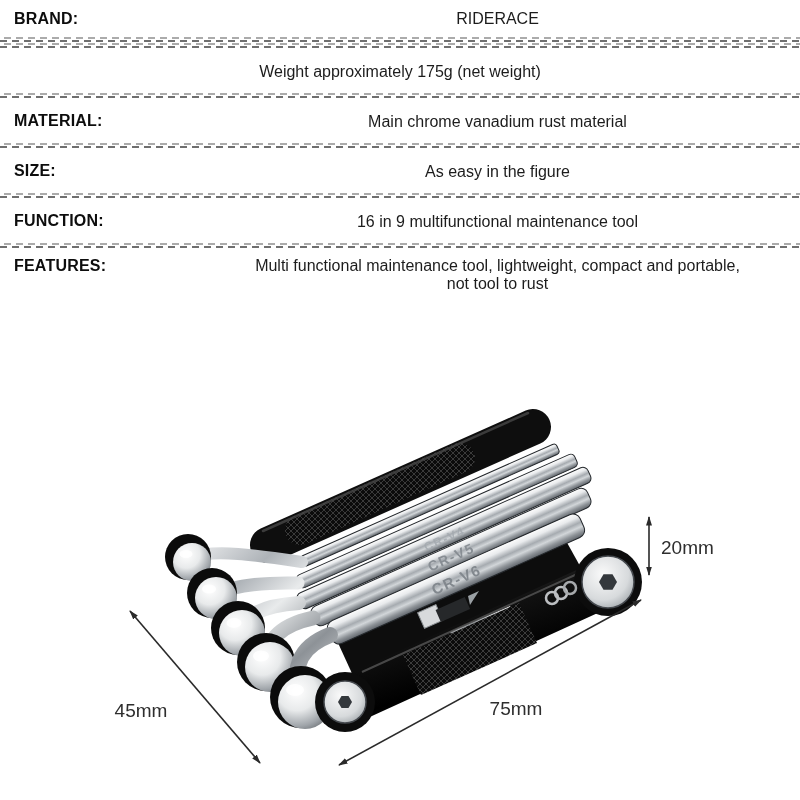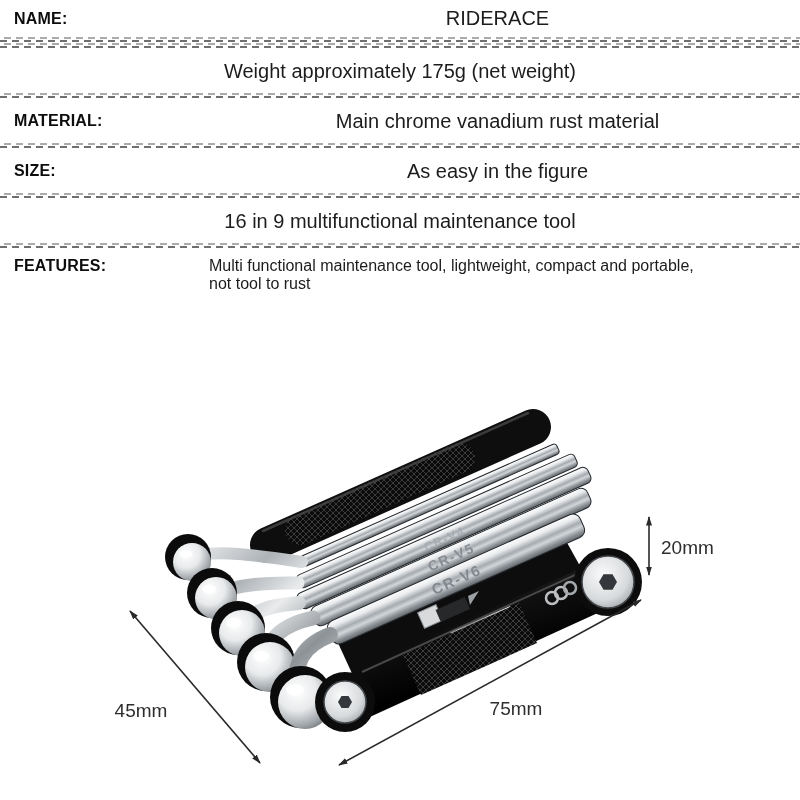--- a/index.html
+++ b/index.html
@@ -9,64 +9,65 @@
     position:relative;color:#1a1a1a;
   }
   .spec-table{position:absolute;top:0;left:0;width:800px;}
   .spec-row{display:flex;align-items:center;height:44px;}
   .spec-row.first{height:37px;}
   .spec-label{
     width:195px;flex:0 0 195px;box-sizing:border-box;padding-left:14px;
     font-weight:bold;font-size:16px;color:#0d0d0d;letter-spacing:.2px;
   }
   .spec-value{
-    flex:1;text-align:center;font-size:20px;color:#1c1c1c;line-height:19px;
+    flex:1;text-align:center;font-size:16px;color:#1c1c1c;line-height:19px;
   }
   .divider{
     height:6px;width:100%;
     background-image:
       repeating-linear-gradient(90deg,#ababab 0 7px,transparent 7px 12px),
       repeating-linear-gradient(90deg,#6f6f6f 0 7px,transparent 7px 12px);
     background-size:100% 2px,100% 2px;
     background-position:4px 0px,0px 3px;
     background-repeat:no-repeat,no-repeat;
   }
-  .features-row{display:flex;align-items:flex-start;padding-top:8px;gap:14px;}
+  .features-row{display:flex;align-items:flex-start;padding-top:8px;}
   .features-row .spec-label{line-height:18px;}
-  .features-value{flex:1;font-size:16px;line-height:18px;color:#1c1c1c;}
+  .features-value{flex:1;text-align:center;font-size:16px;line-height:18px;color:#1c1c1c;}
   .figure-wrap{position:absolute;left:0;top:330px;width:800px;height:470px;}
   svg text{font-family:"Liberation Sans","DejaVu Sans",sans-serif;}
   .dim-label{font-size:19px;fill:#2e2e2e;}
   .engraving{font-weight:bold;letter-spacing:1.5px;}
 </style>
 </head>
 <body>
 
 <div class="spec-table">
   <div class="spec-row first">
-    <div class="spec-label">NAME:</div>
+    <div class="spec-label">BRAND:</div>
     <div class="spec-value">RIDERACE</div>
   </div>
   <div class="divider"></div>
   <div class="divider"></div>
   <div class="spec-row">
     <div class="spec-value">Weight approximately 175g (net weight)</div>
   </div>
   <div class="divider"></div>
   <div class="spec-row">
     <div class="spec-label">MATERIAL:</div>
     <div class="spec-value">Main chrome vanadium rust material</div>
   </div>
   <div class="divider"></div>
   <div class="spec-row">
     <div class="spec-label">SIZE:</div>
     <div class="spec-value">As easy in the figure</div>
   </div>
   <div class="divider"></div>
   <div class="spec-row">
+    <div class="spec-label">FUNCTION:</div>
     <div class="spec-value">16 in 9 multifunctional maintenance tool</div>
   </div>
   <div class="divider"></div>
   <div class="spec-row features-row">
     <div class="spec-label">FEATURES:</div>
     <div class="features-value">
       <div>Multi functional maintenance tool, lightweight, compact and portable,</div>
       <div>not tool to rust</div>
     </div>
   </div>

